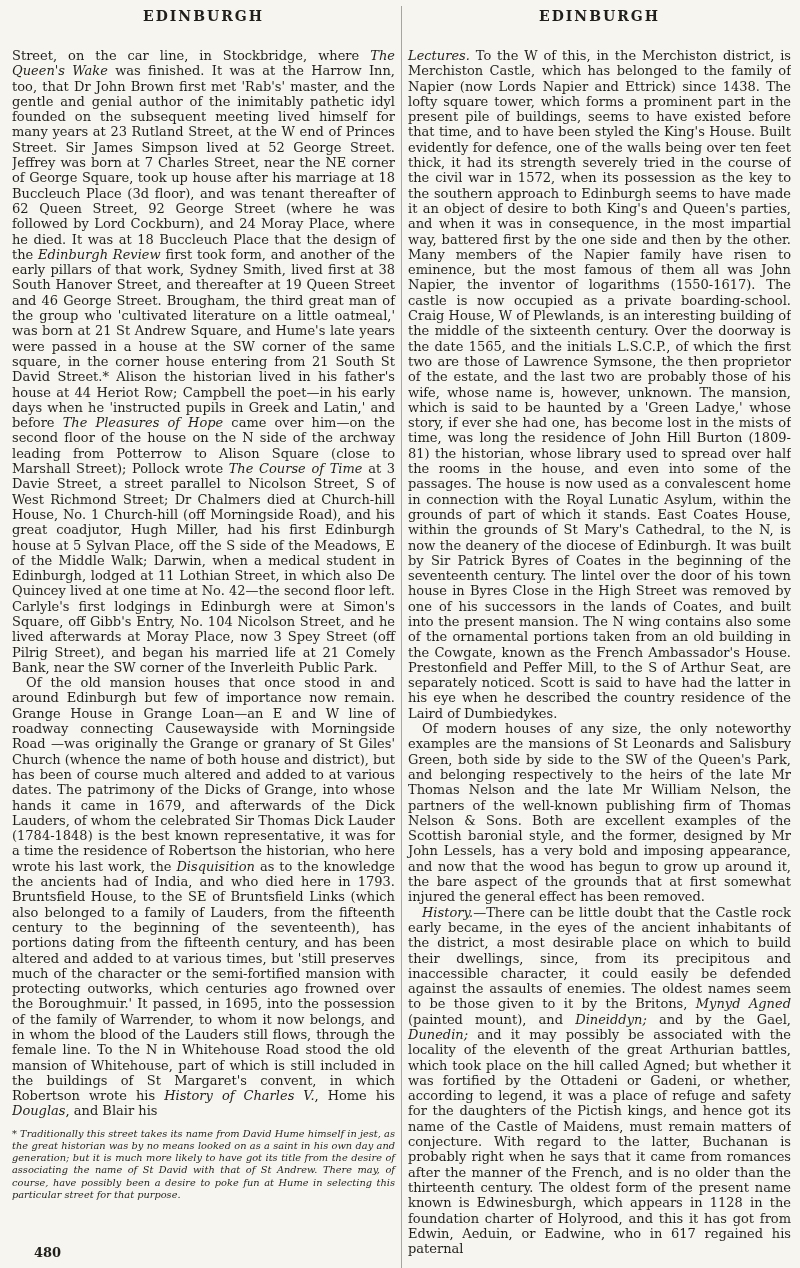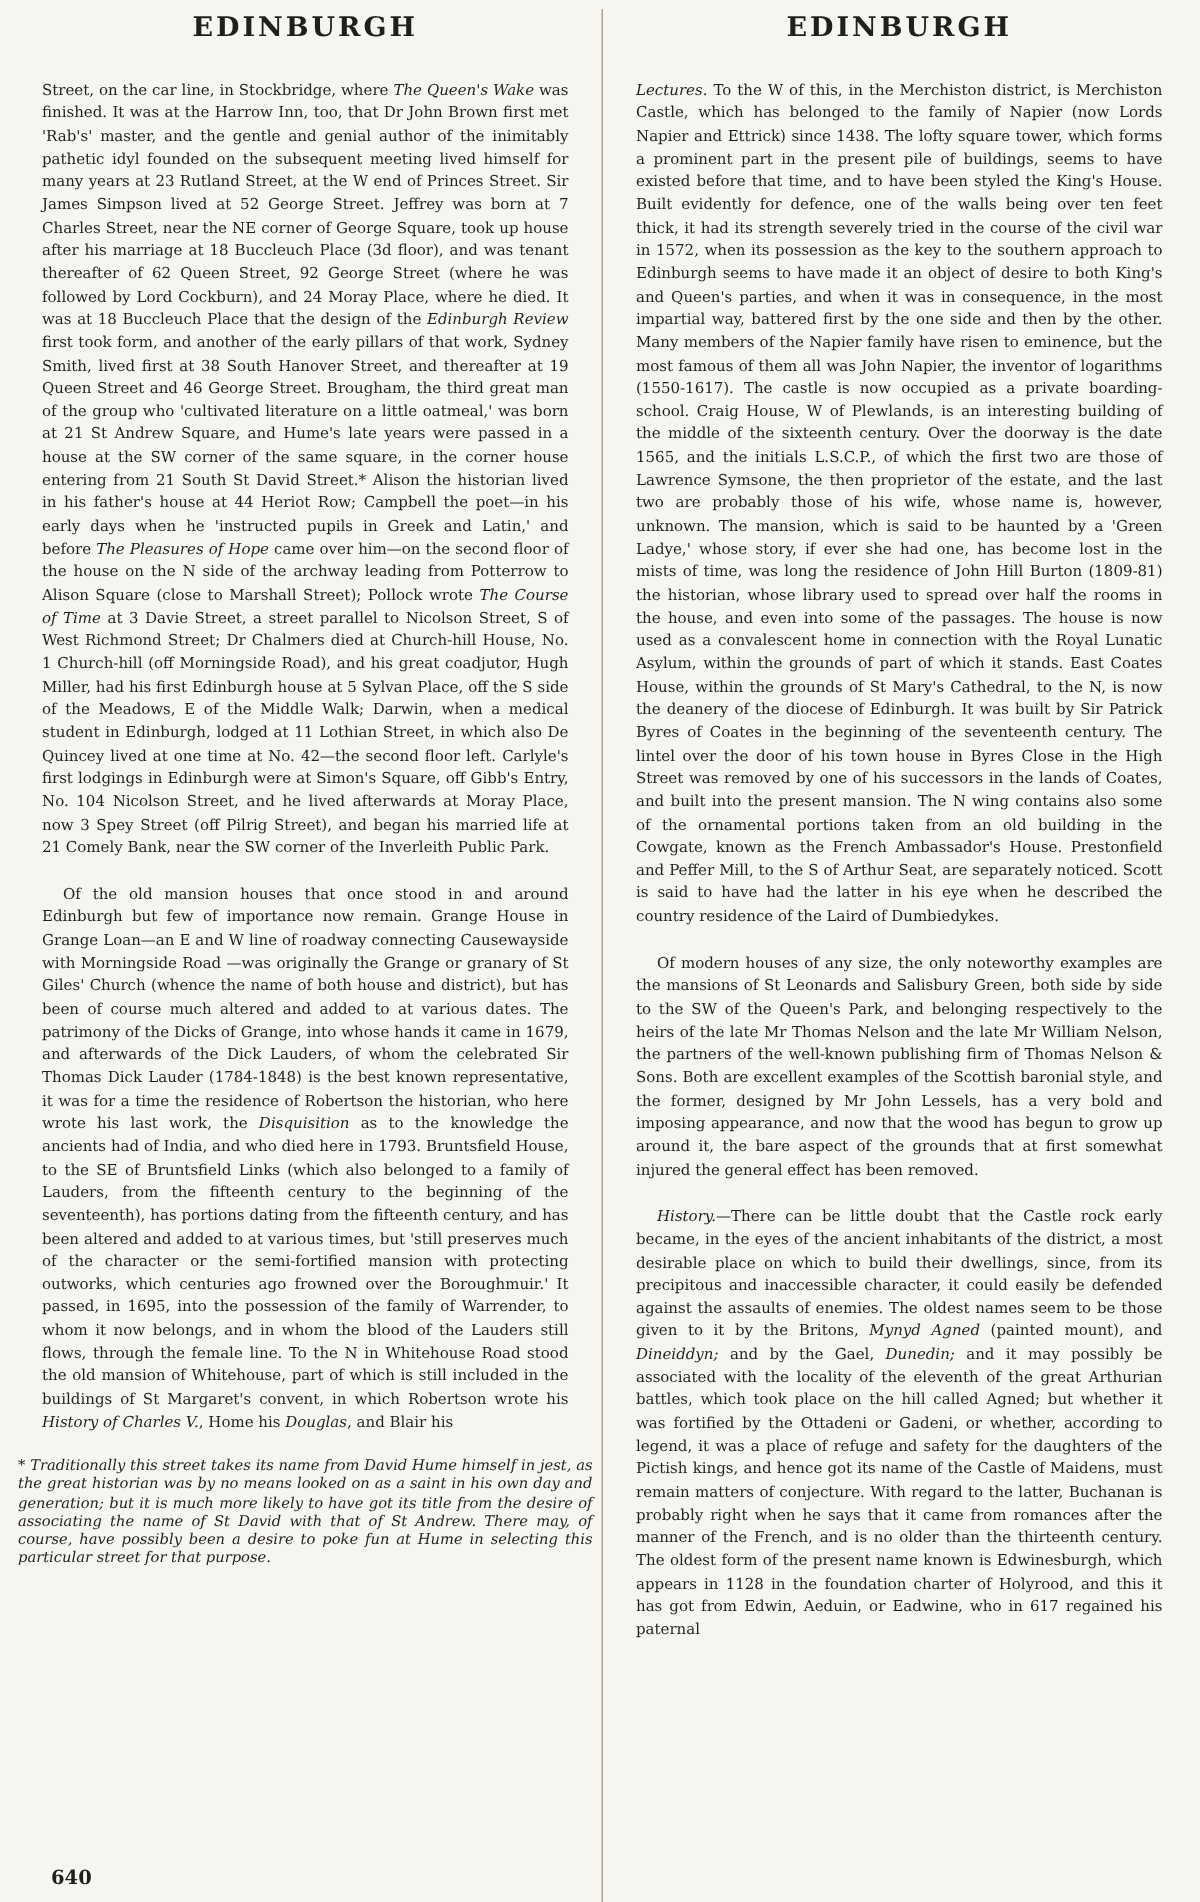--- a/index.html
+++ b/index.html
@@ -25,31 +25,31 @@
   }
   .col.left  { padding-right: 2px; }
   .col.right { padding-left: 2px; }
   .divider {
     width: 1px;
     background: #aaa499;
     margin: 0 4px;
     align-self: stretch;
   }
   .running-head {
-    font-size: 18px;
+    font-size: 14px;
     font-weight: bold;
     text-align: center;
     letter-spacing: 2px;
     margin: 2px 0 24px 0;
   }
   p.body-par {
-    font-size: 10px;
+    font-size: 13px;
     line-height: 15.3px;
     text-align: justify;
-    margin: 16px;
+    margin: 0;
   }
   p.body-par.indent { text-indent: 14px; }
   .footnote {
     font-size: 9.8px;
     line-height: 12.2px;
     text-align: justify;
     margin-top: 9px;
     padding-bottom: 2px;
     font-style: italic;
   }
@@ -82,14 +82,14 @@
   <div class="col right">
     <div class="running-head">EDINBURGH</div>
 
     <p class="body-par"><i>Lectures.</i> To the W of this, in the Merchiston district, is Merchiston Castle, which has belonged to the family of Napier (now Lords Napier and Ettrick) since 1438. The lofty square tower, which forms a prominent part in the present pile of buildings, seems to have existed before that time, and to have been styled the King's House. Built evidently for defence, one of the walls being over ten feet thick, it had its strength severely tried in the course of the civil war in 1572, when its possession as the key to the southern approach to Edinburgh seems to have made it an object of desire to both King's and Queen's parties, and when it was in consequence, in the most impartial way, battered first by the one side and then by the other. Many members of the Napier family have risen to eminence, but the most famous of them all was John Napier, the inventor of logarithms (1550-1617). The castle is now occupied as a private boarding-school. Craig House, W of Plewlands, is an interesting building of the middle of the sixteenth century. Over the doorway is the date 1565, and the initials L.S.C.P., of which the first two are those of Lawrence Symsone, the then proprietor of the estate, and the last two are probably those of his wife, whose name is, however, unknown. The mansion, which is said to be haunted by a 'Green Ladye,' whose story, if ever she had one, has become lost in the mists of time, was long the residence of John Hill Burton (1809-81) the historian, whose library used to spread over half the rooms in the house, and even into some of the passages. The house is now used as a convalescent home in connection with the Royal Lunatic Asylum, within the grounds of part of which it stands. East Coates House, within the grounds of St Mary's Cathedral, to the N, is now the deanery of the diocese of Edinburgh. It was built by Sir Patrick Byres of Coates in the beginning of the seventeenth century. The lintel over the door of his town house in Byres Close in the High Street was removed by one of his successors in the lands of Coates, and built into the present mansion. The N wing contains also some of the ornamental portions taken from an old building in the Cowgate, known as the French Ambassador's House. Prestonfield and Peffer Mill, to the S of Arthur Seat, are separately noticed. Scott is said to have had the latter in his eye when he described the country residence of the Laird of Dumbiedykes.</p>
 
     <p class="body-par indent">Of modern houses of any size, the only noteworthy examples are the mansions of St Leonards and Salisbury Green, both side by side to the SW of the Queen's Park, and belonging respectively to the heirs of the late Mr Thomas Nelson and the late Mr William Nelson, the partners of the well-known publishing firm of Thomas Nelson &amp; Sons. Both are excellent examples of the Scottish baronial style, and the former, designed by Mr John Lessels, has a very bold and imposing appearance, and now that the wood has begun to grow up around it, the bare aspect of the grounds that at first somewhat injured the general effect has been removed.</p>
 
     <p class="body-par indent"><i>History.</i>—There can be little doubt that the Castle rock early became, in the eyes of the ancient inhabitants of the district, a most desirable place on which to build their dwellings, since, from its precipitous and inaccessible character, it could easily be defended against the assaults of enemies. The oldest names seem to be those given to it by the Britons, <i>Mynyd Agned</i> (painted mount), and <i>Dineiddyn;</i> and by the Gael, <i>Dunedin;</i> and it may possibly be associated with the locality of the eleventh of the great Arthurian battles, which took place on the hill called Agned; but whether it was fortified by the Ottadeni or Gadeni, or whether, according to legend, it was a place of refuge and safety for the daughters of the Pictish kings, and hence got its name of the Castle of Maidens, must remain matters of conjecture. With regard to the latter, Buchanan is probably right when he says that it came from romances after the manner of the French, and is no older than the thirteenth century. The oldest form of the present name known is Edwinesburgh, which appears in 1128 in the foundation charter of Holyrood, and this it has got from Edwin, Aeduin, or Eadwine, who in 617 regained his paternal</p>
   </div>
 
-  <div class="pagenum">640</div>
+  <div class="pagenum">480</div>
 </div>
 
 </body></html>

